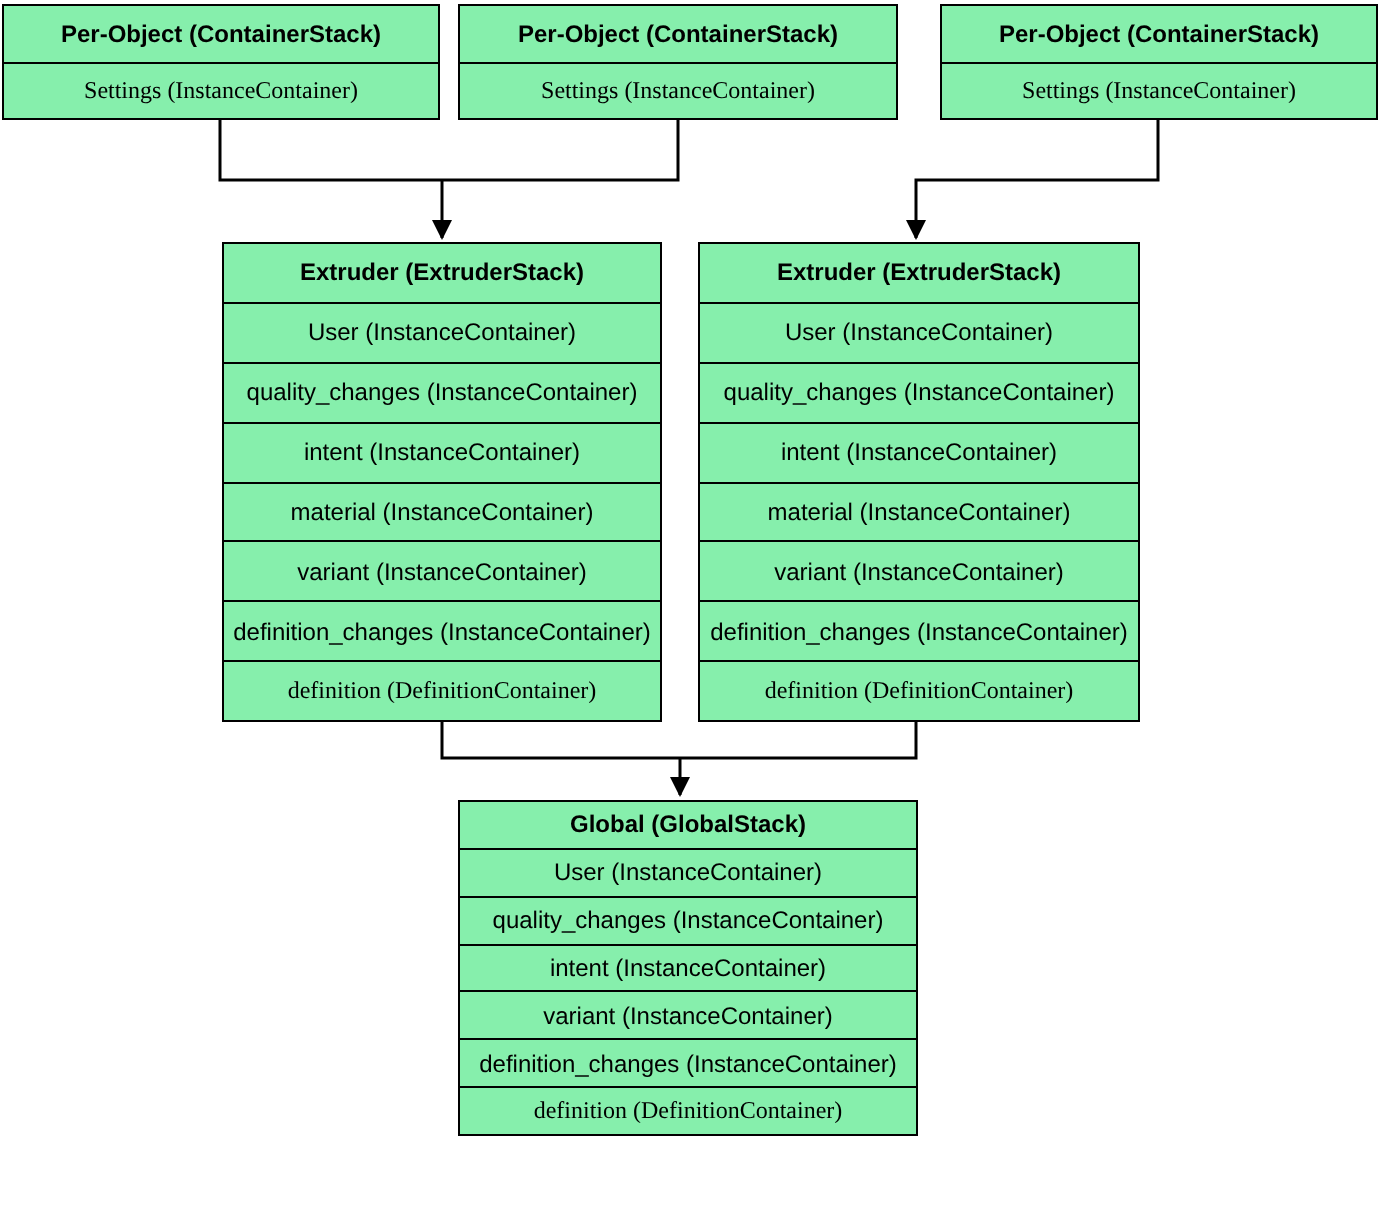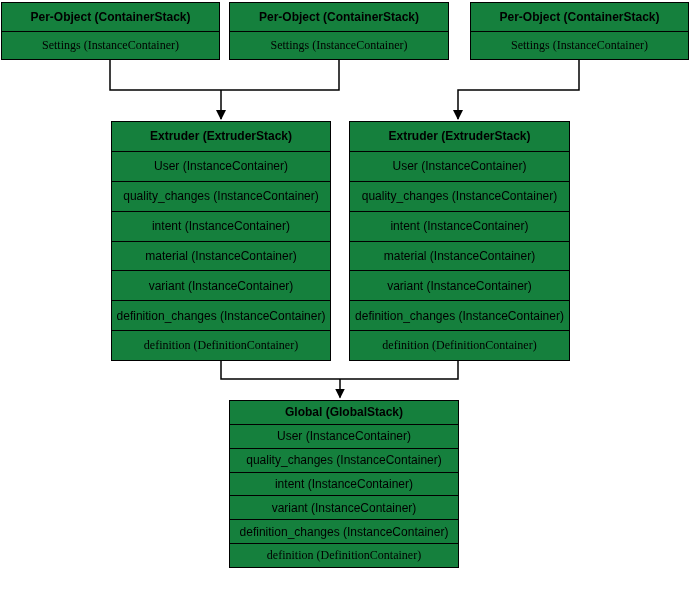--- a/index.html
+++ b/index.html
@@ -12,21 +12,21 @@
     width: 691px;
     height: 611px;
     background: #ffffff;
     font-family: "Liberation Sans", sans-serif;
     font-size: 12px;
     color: #000000;
     overflow: hidden;
   }
   .stack {
     position: absolute;
-    background: #15803d;
+    background: #86efac;
     border: 1.5px solid #000000;
     box-sizing: border-box;
     display: flex;
     flex-direction: column;
     z-index: 2;
   }
   .cell {
     flex: 1;
     display: flex;
     align-items: center;

